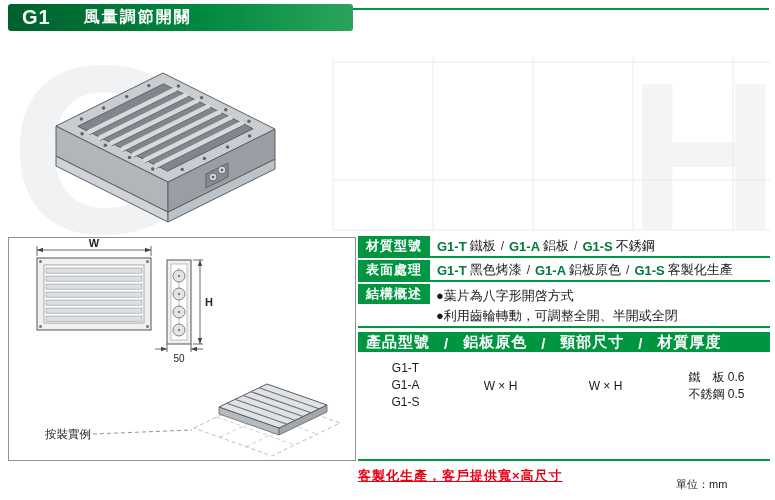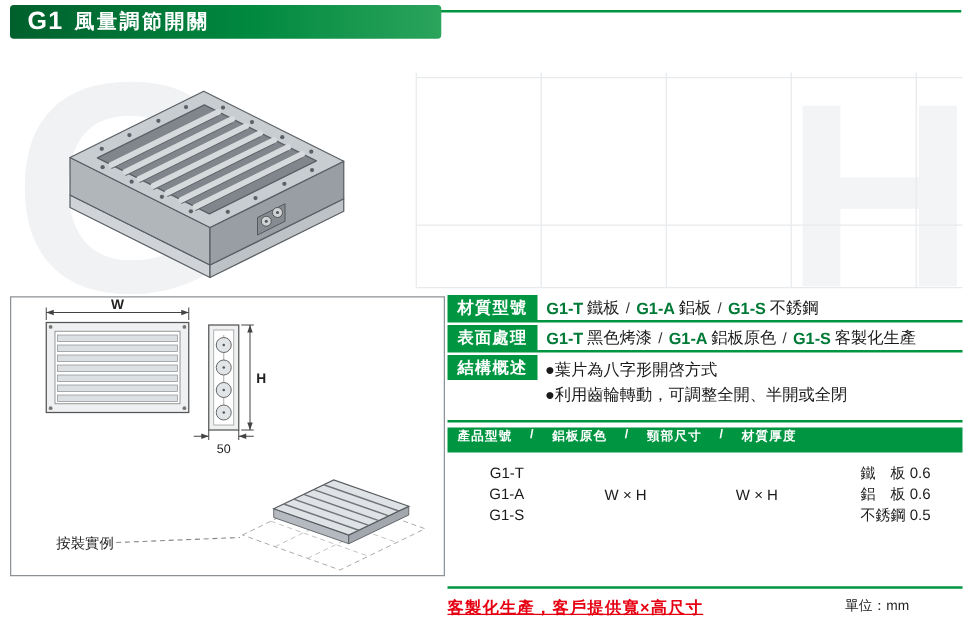--- a/index.html
+++ b/index.html
@@ -12,43 +12,43 @@
   .wm-g { left:10px; top:30px; font-size:240px; }
   .wm-h { left:628px; top:52px; font-size:210px; color:#f3f4f6; }
   .bg-grid { position:absolute; left:0; top:0; z-index:0; }
 
   
   .header-rule { position:absolute; left:8px; right:6px; top:8px; height:2px; background:#009641; z-index:1; }
   .title-banner { position:absolute; left:8px; top:4px; width:345px; height:27px; border-radius:3px;
     background:linear-gradient(90deg,#00602d 0%,#00883f 55%,#2ba45c 100%);
     color:#fff; display:flex; align-items:center; padding-left:14px; z-index:2; }
   .title-code { font-size:20px; font-weight:bold; letter-spacing:1px; margin-right:9px; }
-  .title-text { font-size:16px; font-weight:bold; letter-spacing:2px; }
+  .title-text { font-size:16px; font-weight:bold; letter-spacing:2px;margin-left:24px; }
 
   .product-iso { position:absolute; left:38px; top:46px; z-index:1; }
 
   
   .drawing-box { position:absolute; left:8px; top:237px; width:348px; height:224px;
     border:1px solid #8d9296; background:#fff; z-index:2; }
 
   
   .specs { position:absolute; left:358px; top:236px; width:412px; z-index:2; color:#1a1a1a; }
   .spec-row { display:flex; border-bottom:2px solid #009641; margin-bottom:2px; align-items:flex-end; }
   .spec-row.tall { align-items:flex-start; }
   .spec-label { width:72px; min-height:20px; background:#009641; color:#fff; font-weight:bold; font-size:13px;
     display:flex; align-items:center; justify-content:center; flex:none; letter-spacing:1px; }
   .spec-value { padding:1px 0 1px 7px; display:flex; align-items:center; flex-wrap:wrap; font-size:12px; }
-  .spec-value.bullets { display:block; padding:2px 0 10px 6px; }
+  .spec-value.bullets { display:block; padding:2px 0 0 6px; }
   .code { color:#007a36; font-weight:bold; font-size:13px; }
   .desc { margin-left:3px; font-size:13px; }
   .sep { margin:0 5px; color:#333; }
   .bullet { font-size:13px; line-height:20px; }
 
-  .table-header { background:#009641; color:#fff; font-weight:bold; font-size:10px; height:20px;
-    display:flex; align-items:flex-start; padding-left:8px; margin-top:4px; letter-spacing:1px; }
+  .table-header { background:#009641; color:#fff; font-weight:bold; font-size:15px; height:20px;
+    display:flex; align-items:flex-end; padding-left:8px; margin-top:4px; letter-spacing:1px; }
   .hdr-sep { margin:0 14px; }
 
   .table-body { display:grid; grid-template-columns:95px 95px 115px 1fr; align-items:center;
     padding:8px 0 48px; border-bottom:2px solid #009641; font-size:12px; }
   .tb-col { text-align:center; }
   .tb-col.stack div { line-height:17px; }
   .tb-col.thickness { text-align:center; }
   .tb-col.thickness div { display:block; line-height:17px; }
   .neck-note { font-size:11px; line-height:14px; color:#222; }
 
@@ -280,21 +280,20 @@
           <div>G1-S</div>
         </div>
       <div class="tb-col">
         <span>W × H</span>
       </div>
       <div class="tb-col">
         <div>W × H</div>
       </div>
       <div class="tb-col thickness" id="thickness-list">
           <div>鐵　板 0.6</div>
-          <div>鋁　板 0.6</div>
           <div>不銹鋼 0.5</div>
         </div>
     </div>
 
     <div class="footer-red">客製化生產，客戶提供寬×高尺寸</div>
   </div>
 
   <div class="unit-note">單位：mm</div>
 
 </div>

